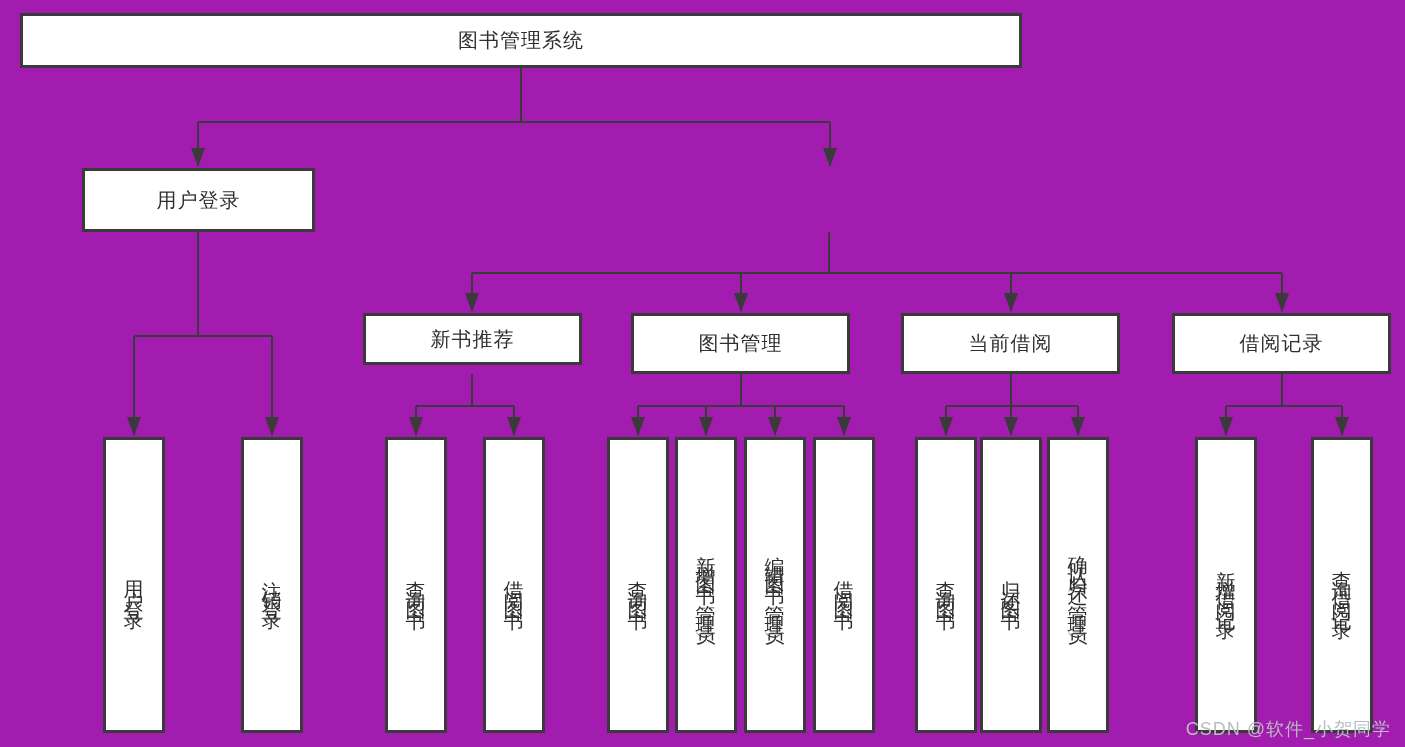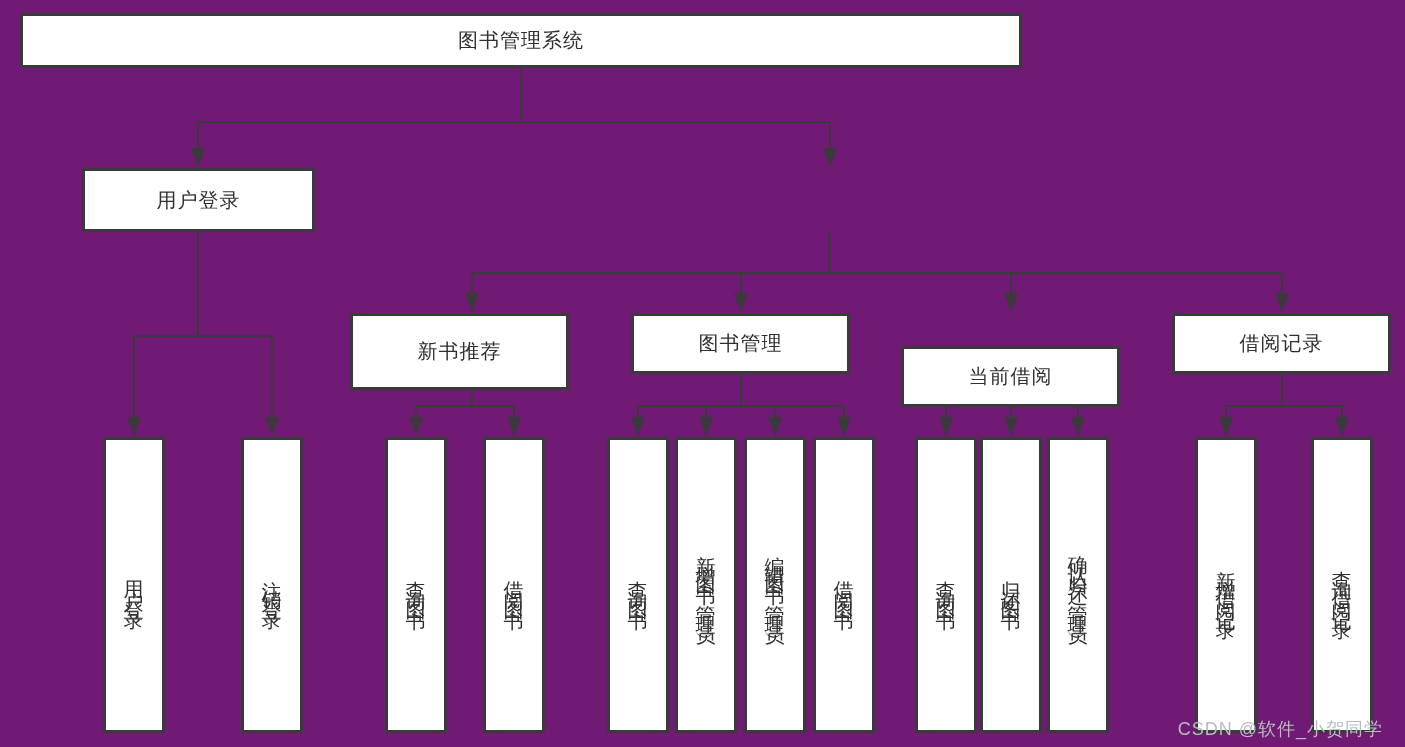--- a/index.html
+++ b/index.html
@@ -1,20 +1,20 @@
 <!DOCTYPE html>
 <html><head>
 <meta charset="utf-8">
 <style>
   html, body { margin: 0; padding: 0; background: #ffffff; }
   #stage {
     position: relative;
     width: 1405px;
     height: 747px;
-    background: #701a75;
+    background: #a21caf;
     font-family: "Liberation Sans", "DejaVu Sans", sans-serif;
     color: #2f2f2f;
     overflow: hidden;
   }
   #wires {
     position: absolute;
     left: 0; top: 0;
     width: 1405px; height: 747px;
     z-index: 1;
   }
@@ -38,21 +38,21 @@
   }
   .vtext {
     writing-mode: vertical-rl;
     text-orientation: mixed;
     letter-spacing: 10px;
     line-height: 1;
     font-size: 20px;
   }
   .watermark {
     position: absolute;
-    right: 22px;
+    right: 14px;
     bottom: 6px;
     z-index: 3;
     font-size: 18px;
     color: #b8bcc0;
     letter-spacing: 1px;
     white-space: nowrap;
   }
 </style>
 </head>
 <body>
@@ -110,27 +110,27 @@
   </svg>
 
   <div class="box" style="left:20px; top:13px; width:1002px; height:55px;">
     <span>图书管理系统</span>
   </div>
 
   <div class="box" style="left:82px; top:168px; width:233px; height:64px;">
     <span>用户登录</span>
   </div>
 
-  <div class="box" style="left:350px; top:313px; width:219px; height:77px;">
+  <div class="box" style="left:363px; top:313px; width:219px; height:52px;">
     <span>新书推荐</span>
   </div>
   <div class="box" style="left:631px; top:313px; width:219px; height:61px;">
     <span>图书管理</span>
   </div>
-  <div class="box" style="left:901px; top:313px; width:219px; height:61px;margin-top:33px;">
+  <div class="box" style="left:901px; top:313px; width:219px; height:61px;">
     <span>当前借阅</span>
   </div>
   <div class="box" style="left:1172px; top:313px; width:219px; height:61px;text-align:center;">
     <span>借阅记录</span>
   </div>
 
   <div class="box leaf" style="left:103px;">
     <span class="vtext">用户登录</span>
   </div>
   <div class="box leaf" style="left:241px;">

